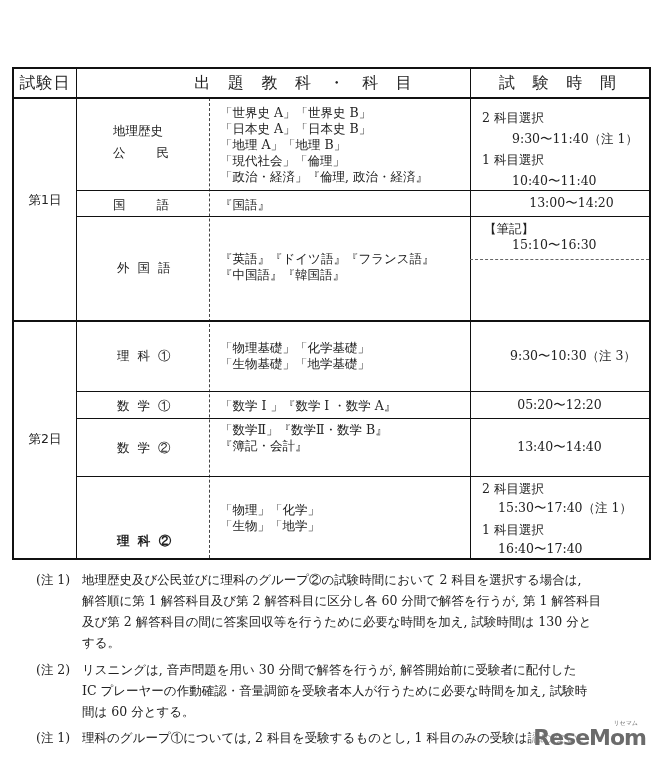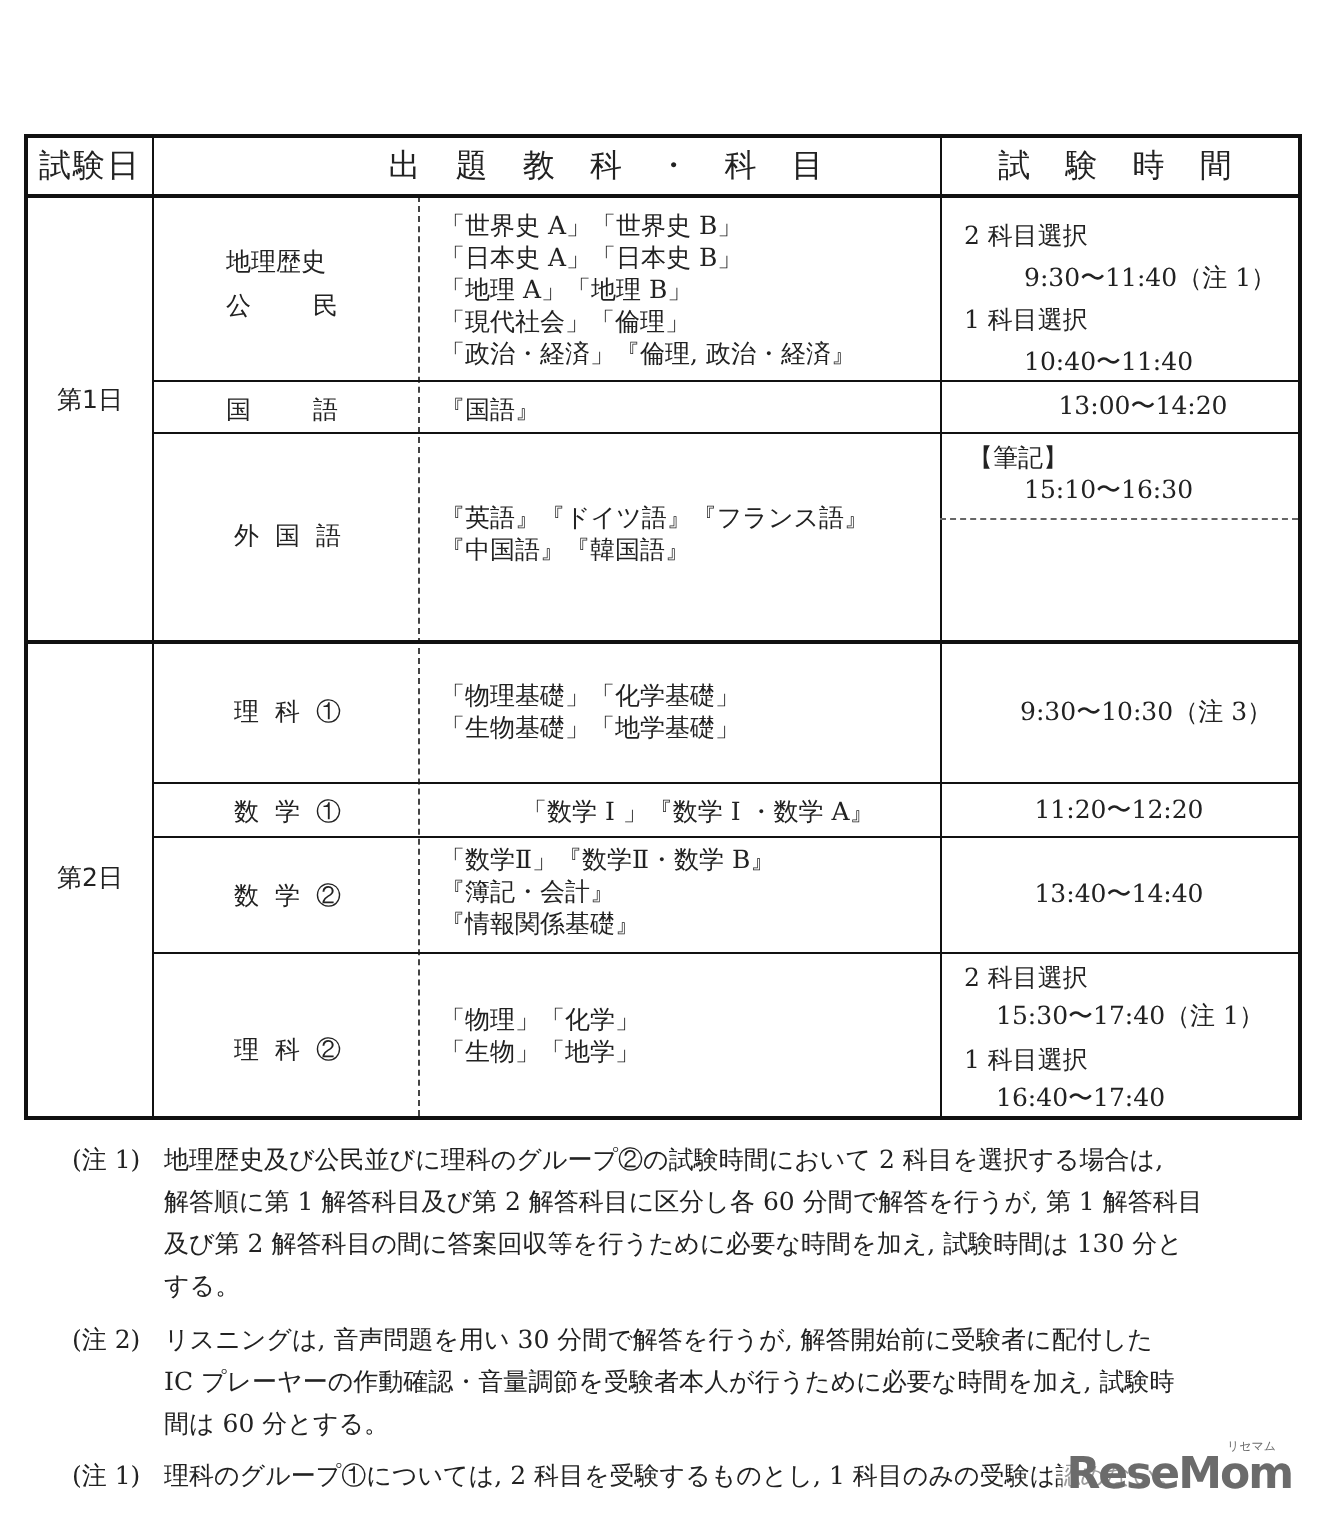--- a/index.html
+++ b/index.html
@@ -95,36 +95,35 @@
     <div>「物理基礎」「化学基礎」</div>
     <div>「生物基礎」「地学基礎」</div>
   </div>
   <div class="cell lines" style="left:496px;top:279px;">
     <div>9:30〜10:30（注 3）</div>
   </div>
 
   <div class="cell lines" style="left:103px;top:329px;">
     <div style="letter-spacing:2px">数 学 ①</div>
   </div>
-  <div class="cell lines" style="left:206px;top:329px;margin-left:41px;">
+  <div class="cell lines" style="left:206px;top:329px;">
     <div>「数学 I 」『数学 I ・数学 A』</div>
   </div>
-  <div class="cell center" style="left:456px;top:323px;width:179px;height:26px;">11:20〜12:20</div>
+  <div class="cell center" style="left:456px;top:323px;width:179px;height:26px;">05:20〜12:20</div>
 
   <div class="cell lines" style="left:103px;top:371px;">
     <div style="letter-spacing:2px">数 学 ②</div>
   </div>
   <div class="cell lines" style="left:206px;top:353px;">
     <div>「数学Ⅱ」『数学Ⅱ・数学 B』</div>
     <div>『簿記・会計』</div>
-    <div>『情報関係基礎』</div>
   </div>
   <div class="cell center" style="left:456px;top:350px;width:179px;height:57px;">13:40〜14:40</div>
 
-  <div class="cell lines" style="left:103px;top:448px;">
+  <div class="cell lines" style="left:103px;top:464px;font-weight:bold;">
     <div style="letter-spacing:2px">理 科 ②</div>
   </div>
   <div class="cell lines" style="left:206px;top:433px;">
     <div>「物理」「化学」</div>
     <div>「生物」「地学」</div>
   </div>
   <div class="cell lines" style="left:468px;top:410px;">
     <div style="line-height:19px">2 科目選択</div>
     <div style="line-height:19px;padding-left:16px">15:30〜17:40（注 1）</div>
     <div style="line-height:19px;margin-top:3px">1 科目選択</div>

